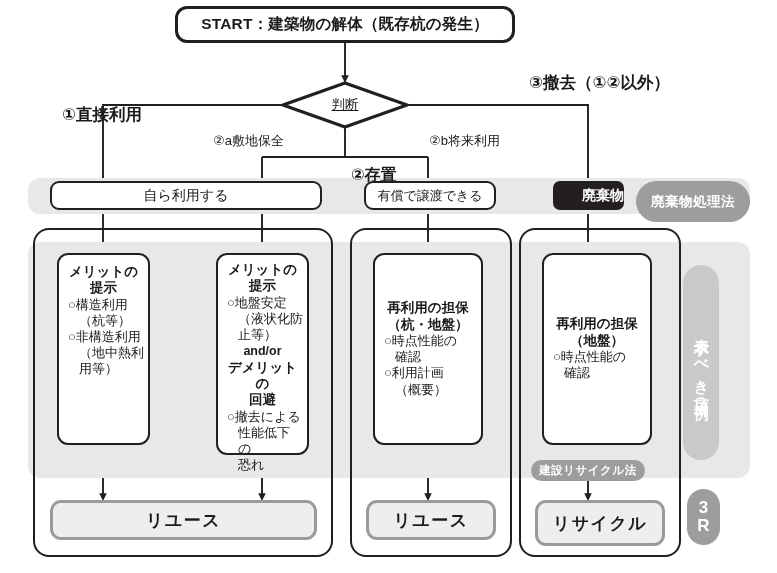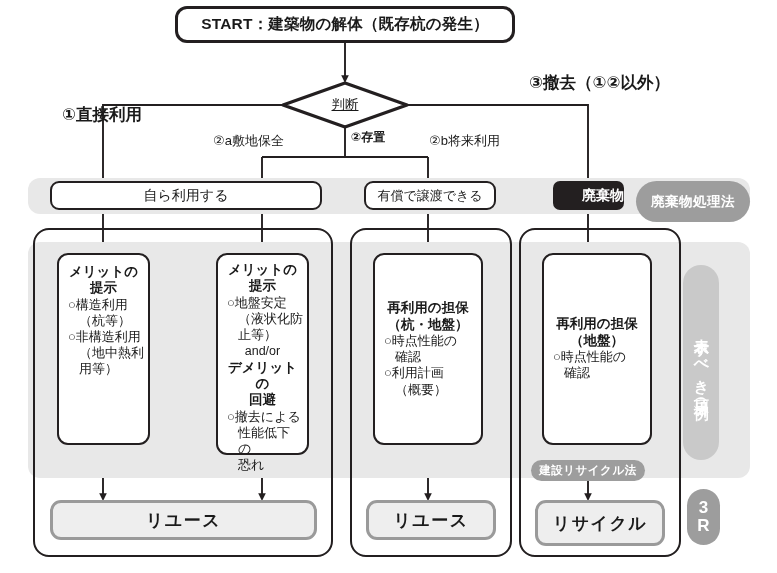--- a/index.html
+++ b/index.html
@@ -35,39 +35,39 @@
 
   .outer{border:2.4px solid #231f20;border-radius:16px;background:transparent;}
 
   .card{border:2.6px solid #231f20;border-radius:11px;background:#fff;
     display:flex;flex-direction:column;align-items:center;
     justify-content:center;padding:6px 4px;}
   .card .hd{font-weight:bold;font-size:13.5px;line-height:1.22;text-align:center;}
   .card .bd{font-size:13px;line-height:1.24;text-align:left;align-self:stretch;
     padding-left:5px;}
   .card .bd .ind{display:block;padding-left:11px;}
-  .card .andor{font-weight:normal;font-size:12.5px;text-align:center;
+  .card .andor{font-weight:bold;font-size:12.5px;text-align:center;
     align-self:center;line-height:1.3;}
 
   .outbox{border:3px solid #9a9a9a;border-radius:11px;background:#eeeeee;
     display:flex;align-items:center;justify-content:center;
     font-size:17px;font-weight:bold;letter-spacing:1.5px;color:#1a1a1a;}
 
   .vpill{background:#c9c9c9;color:#fff;border-radius:40px;
     display:flex;align-items:center;justify-content:center;
     font-weight:bold;font-size:15px;letter-spacing:2px;
     writing-mode:vertical-rl;text-orientation:upright;}
 
   .badge3r{background:#9d9d9d;color:#fff;border-radius:30px;
     display:flex;flex-direction:column;align-items:center;
     justify-content:center;font-weight:bold;font-size:17px;line-height:1.05;}
 
   .side-label{font-weight:bold;font-size:16.5px;}
   .small-label{font-size:13px;}
-  .mid-label{font-weight:bold;font-size:12px;}
+  .mid-label{font-weight:bold;font-size:16px;margin-top:36px;}
 
   svg.lines{position:absolute;left:0;top:0;width:777px;height:573px;
     pointer-events:none;}
 </style>
 </head>
 <body>
 
 <div id="stage">
 
   <svg class="lines" viewBox="0 0 777 573">

